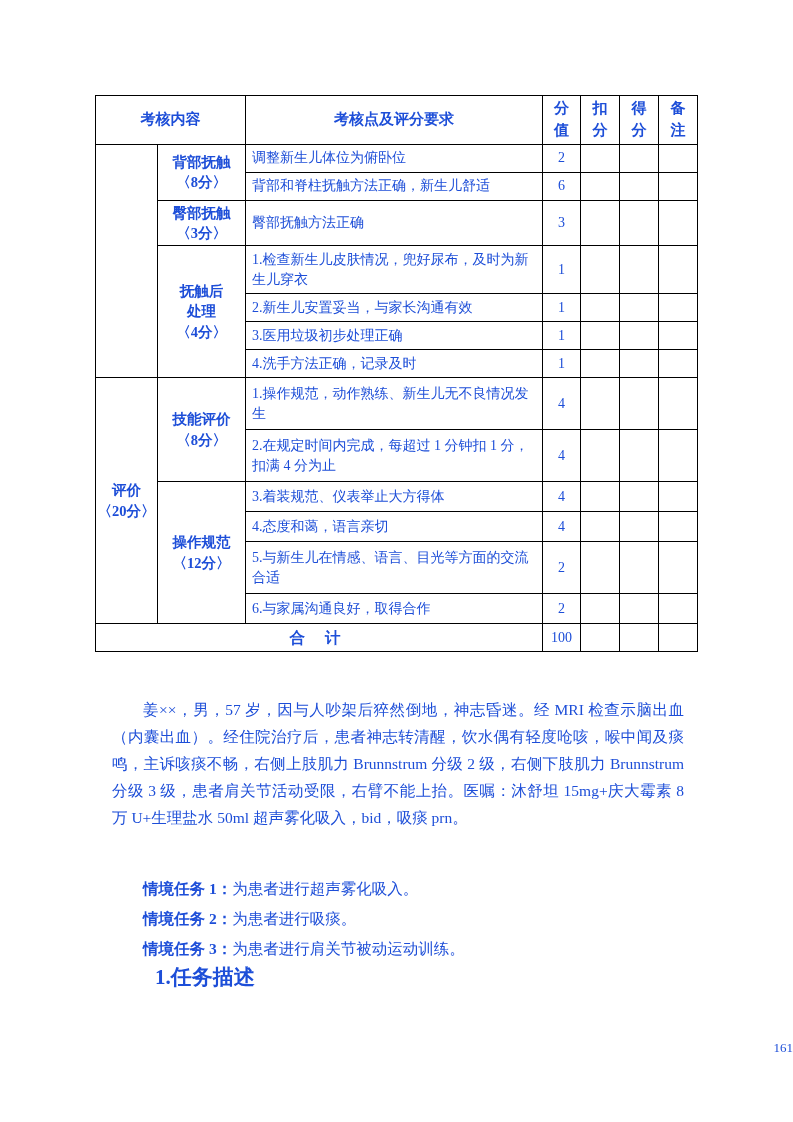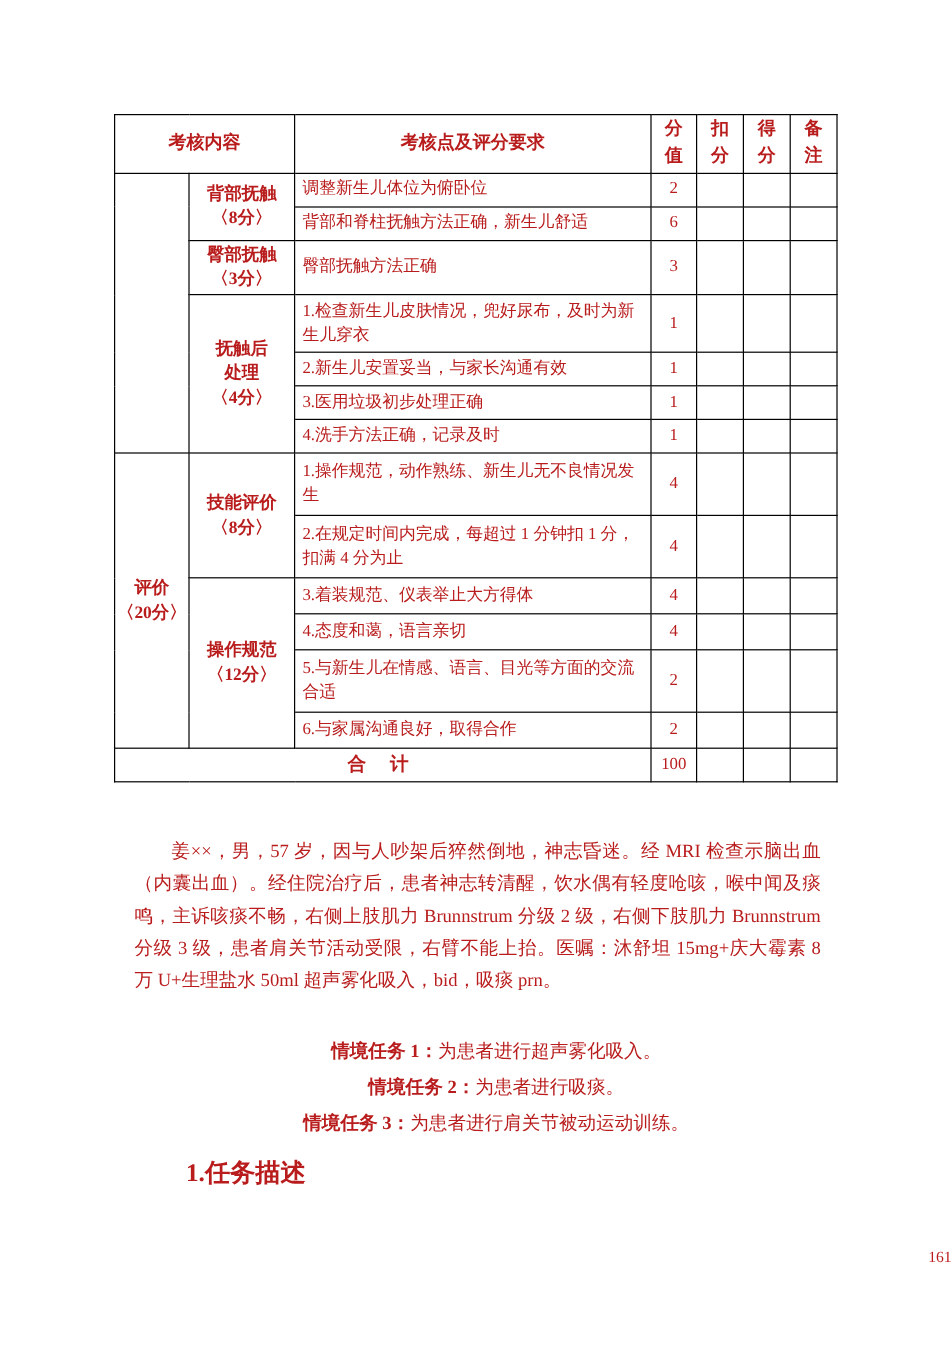--- a/index.html
+++ b/index.html
@@ -1,19 +1,19 @@
 <!DOCTYPE html>
 <html><head>
 <meta charset="utf-8">
 <style>
   * { box-sizing: border-box; }
   html,body { margin:0; padding:0; background:#ffffff; }
   .page {
     position:relative; width:793px; height:1122px; background:#ffffff;
-    font-family:"Liberation Serif","DejaVu Serif",serif; color:#b91c1c;
+    font-family:"Liberation Serif","DejaVu Serif",serif; color:#1d4ed8;
     overflow:hidden;
   }
   table.rubric {
     position:absolute; left:95px; top:95px; width:602px;
     border-collapse:collapse; table-layout:fixed;
   }
   .rubric td {
     border:1px solid #000; font-size:14px; line-height:1.4;
     padding:2px 6px; vertical-align:middle; overflow:hidden;
   }
@@ -24,21 +24,21 @@
   td.num { text-align:center; padding:2px 1px; }
   td.total-cell { font-weight:bold; text-align:center; font-size:15.5px; letter-spacing:8px; }
   tr.rh48 { height:48px; } tr.rh28 { height:28px; } tr.rh44 { height:44px; }
   tr.rh52 { height:52px; } tr.rh30 { height:30px; }
   .code-line { position:absolute; left:148px; top:688px; font-size:15.5px; font-weight:bold; }
   .case-para {
     position:absolute; left:112px; top:696px; width:572px;
     font-size:15.5px; line-height:27px; text-align:justify; text-indent:2em;
   }
   .task-list { position:absolute; left:112px; top:868px; width:572px; font-size:15.5px; }
-  .task-line { margin:0 0 13px 0; text-indent:2em; line-height:17px;text-align:center; }
+  .task-line { margin:12px 0 13px 0; text-indent:2em; line-height:17px; }
   .task-line b { font-weight:bold; }
   .section-title { position:absolute; left:155px; top:963px; font-size:21px; font-weight:bold; }
   .page-num { position:absolute; left:0; top:1040px; width:100%; text-align:right; font-size:13px; }
 </style>
 </head>
 <body>
 
 <div class="page">
 
   <table class="rubric">

